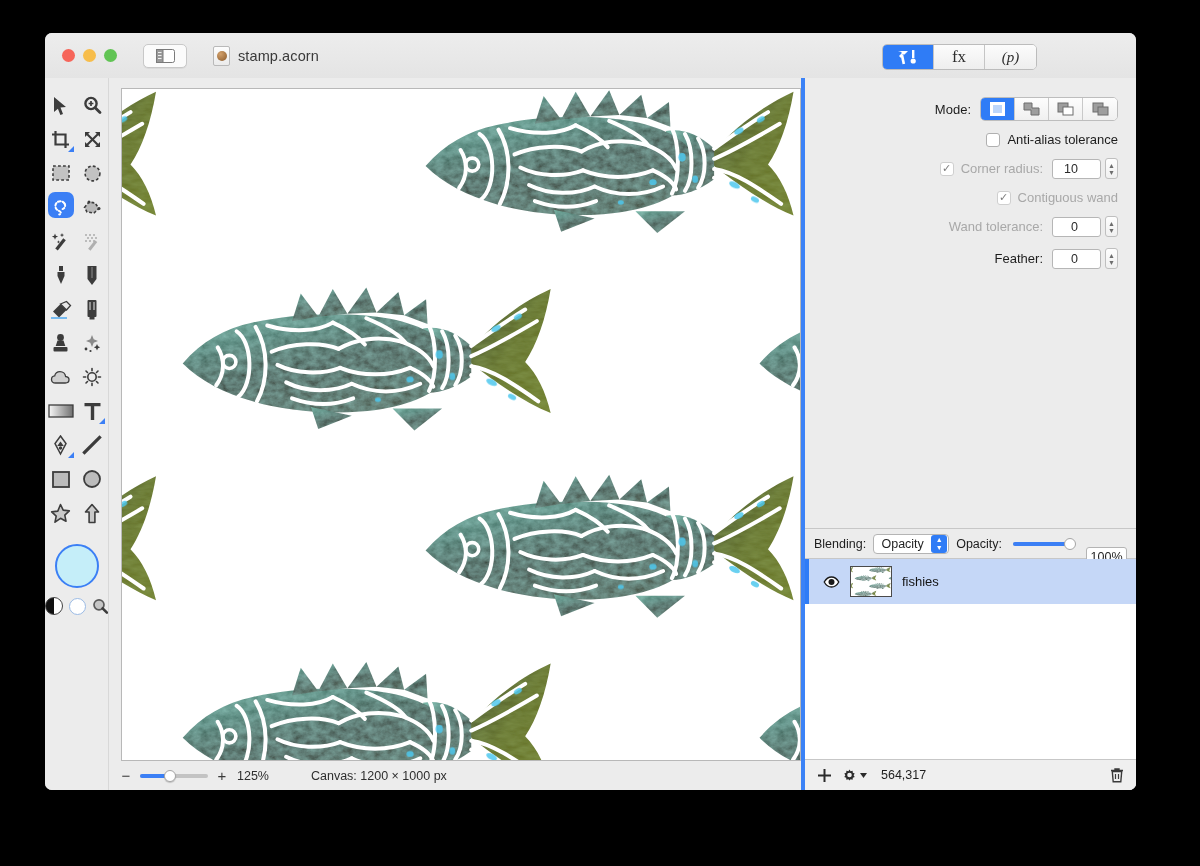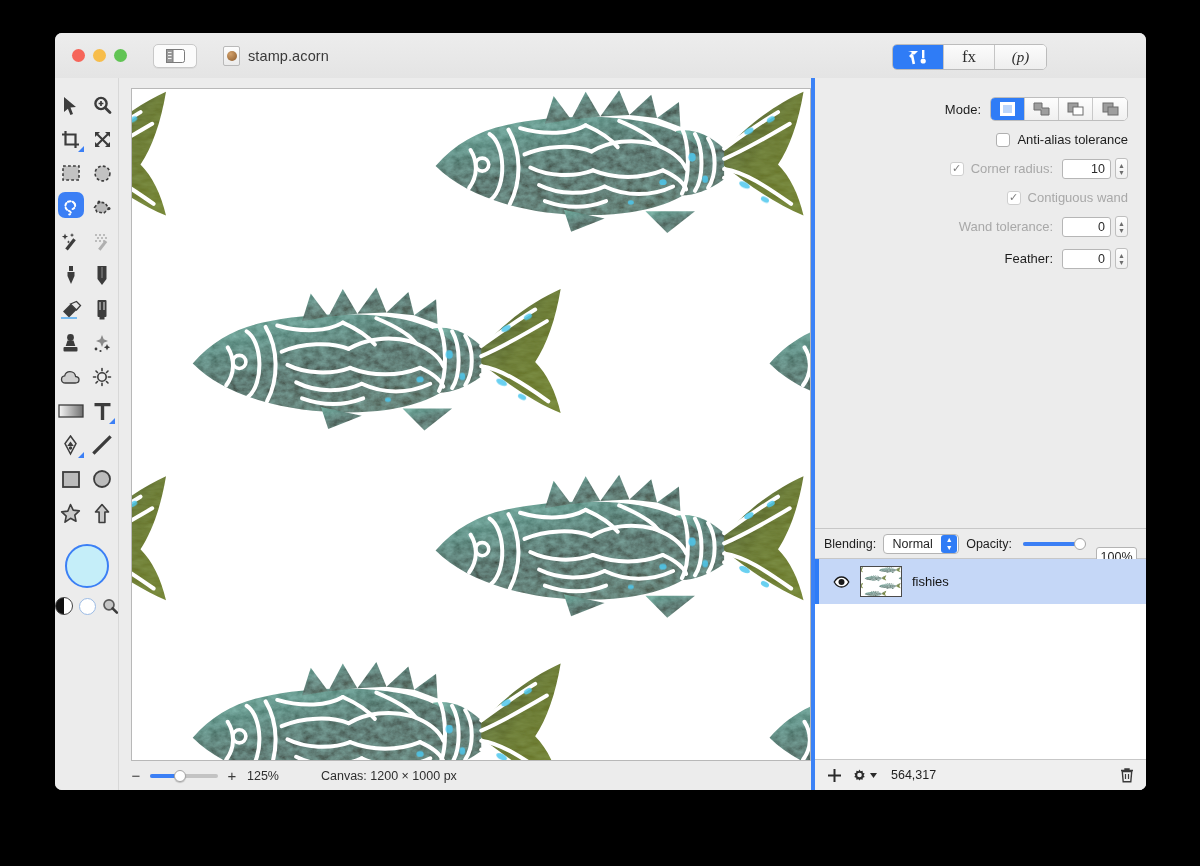--- a/index.html
+++ b/index.html
@@ -6,21 +6,21 @@
   html, body {
     width: 1200px; height: 866px;
     background: #000;
     font-family: "Liberation Sans", sans-serif;
     overflow: hidden;
   }
 
   
   #window {
     position: absolute;
-    left: 55px; top: 33px;
+    left: 45px; top: 33px;
     width: 1091px; height: 757px;
     background: #ececec;
     border-radius: 7px;
     overflow: hidden;
     box-shadow: 0 8px 30px rgba(0,0,0,0.55);
     display: flex; flex-direction: column;
   }
 
   
   #titlebar {
@@ -235,21 +235,21 @@
   .checkbox.dim { border-color: #cfcfcf; }
   .ctext { font-size: 13px; color: #1d1d1d; }
   .ctext.dim { color: #a8a8a8; }
 
   .numfield {
     width: 49px; height: 20px;
     background: #fff; border: 1px solid #b6b6b6;
     border-radius: 3px;
     font-size: 12.5px; color: #2a2a2a;
     display: flex; align-items: center; justify-content: flex-end;
-    padding-right: 5px;
+    padding-right: 22px;
   }
   .stepper {
     width: 13px; height: 21px; margin-left: 4px;
     border: 1px solid #bfbfbf; border-radius: 3px;
     background: linear-gradient(#fefefe,#f0f0f0);
     display: flex; flex-direction: column;
     align-items: center; justify-content: center;
     font-size: 7px; color: #6d6d6d; line-height: 7px;
   }
 
@@ -776,21 +776,21 @@
               <span>▼</span>
             </div>
         </div>
       </div>
 
       <div id="inspector-spacer"></div>
 
       <div id="layer-header">
         <span class="lh-label">Blending:</span>
         <div id="blend-select">
-          <span class="val">Normal</span>
+          <span class="val">Opacity</span>
           <span class="arrows">
               <span>▲</span>
               <span>▼</span>
             </span>
         </div>
         <span class="lh-label">Opacity:</span>
         <div id="op-slider">
           <div class="fill"></div>
           <div class="knob"></div>
         </div>

